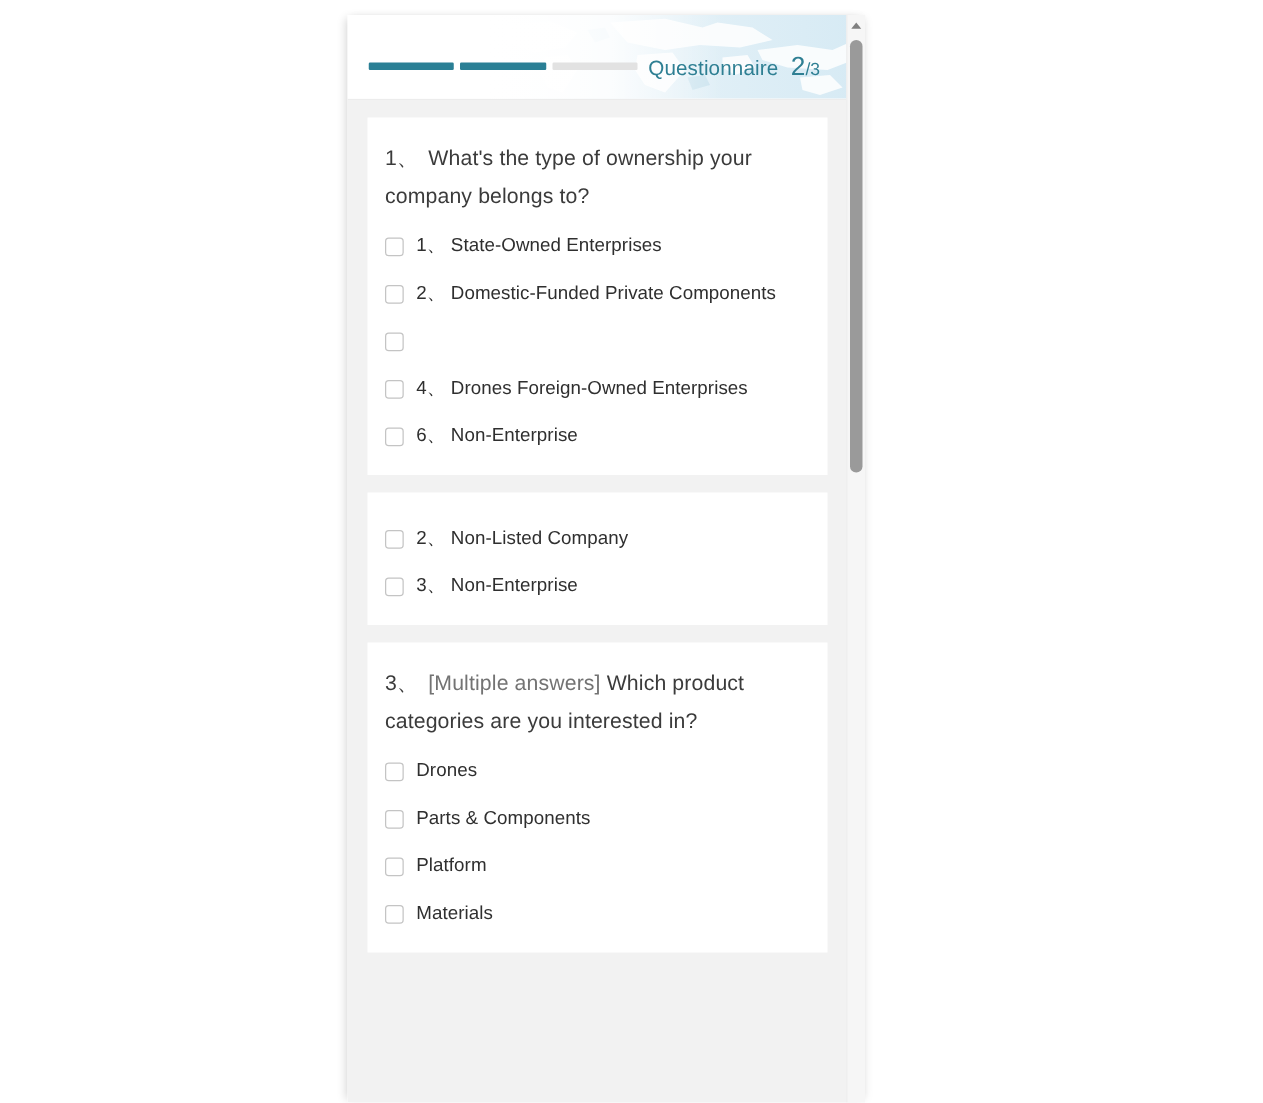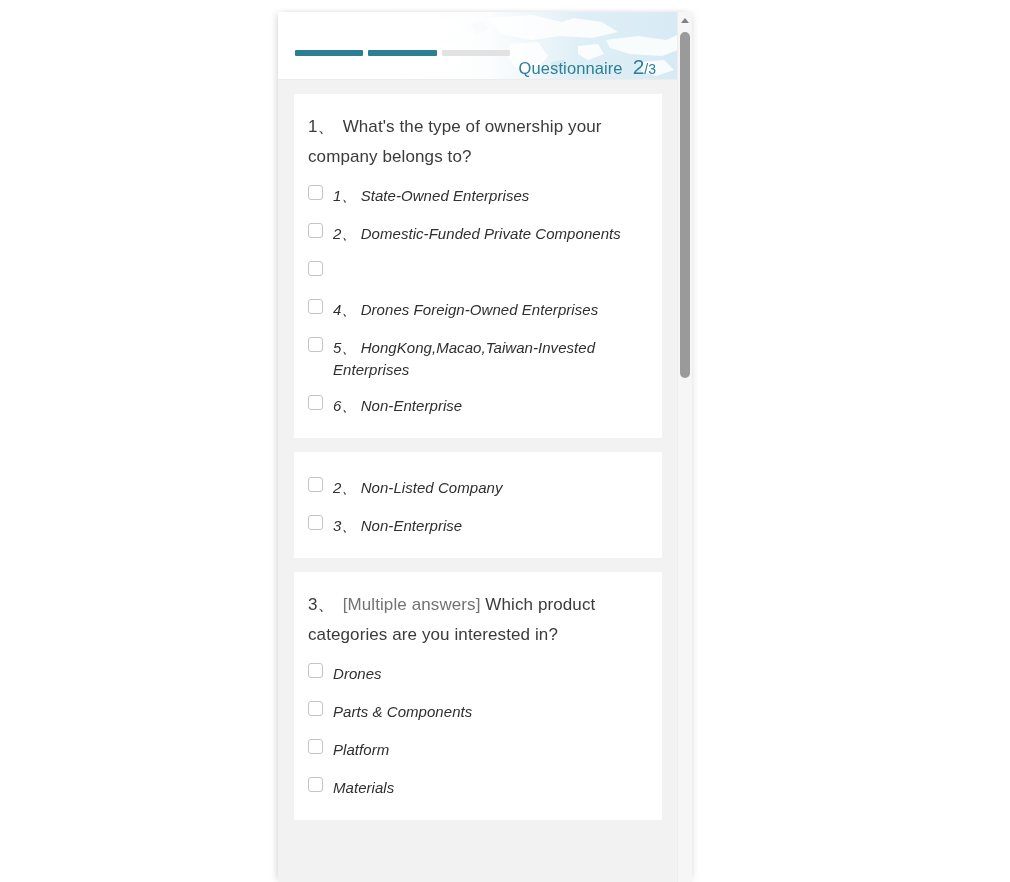--- a/index.html
+++ b/index.html
@@ -63,21 +63,21 @@
     flex: 1;
     height: 6px;
     border-radius: 1px;
     background: #e2e2e2;
   }
   .seg.done { background: #2a7f95; }
 
   .hdr-title {
     position: absolute;
     right: 36px;
-    top: 43px;
+    top: 30px;
     display: flex;
     align-items: baseline;
     color: #2e7f93;
     white-space: nowrap;
   }
   .hdr-title .word {
     font-size: 16.5px;
     letter-spacing: 0.1px;
   }
   .hdr-title .cur {
@@ -124,24 +124,23 @@
   .q-num {
     color: #3b3b3b;
   }
   .q-gap { display: inline-block; width: 8px; }
   .q-tag {
     color: #737373;
   }
 
   .opt {
     display: flex;
-    align-items: flex-start;
+    align-items: center;
     padding: 7px 0;
     min-height: 24px;
-    font-style: italic;
   }
   .cbox {
     flex: 0 0 auto;
     width: 13px;
     height: 13px;
     border: 1px solid #c4c4c4;
     border-radius: 3px;
     background: #fff;
     margin-right: 10px;
   }
@@ -250,24 +249,20 @@
         </div>
         <div class="opt">
           <span class="cbox"></span>
         </div>
         <div class="opt">
           <span class="cbox"></span>
           <span class="opt-text"><span class="opt-idx">4、</span> <span>Drones Foreign-Owned Enterprises</span></span>
         </div>
         <div class="opt">
           <span class="cbox"></span>
-          <span class="opt-text"><span class="opt-idx">5、</span> <span>HongKong,Macao,Taiwan-Invested Enterprises</span></span>
-        </div>
-        <div class="opt">
-          <span class="cbox"></span>
           <span class="opt-text"><span class="opt-idx">6、</span> <span>Non-Enterprise</span></span>
         </div>
       </div>
 
       <div class="card">
         <div class="opt">
           <span class="cbox"></span>
           <span class="opt-text"><span class="opt-idx">2、</span> <span>Non-Listed Company</span></span>
         </div>
         <div class="opt">

